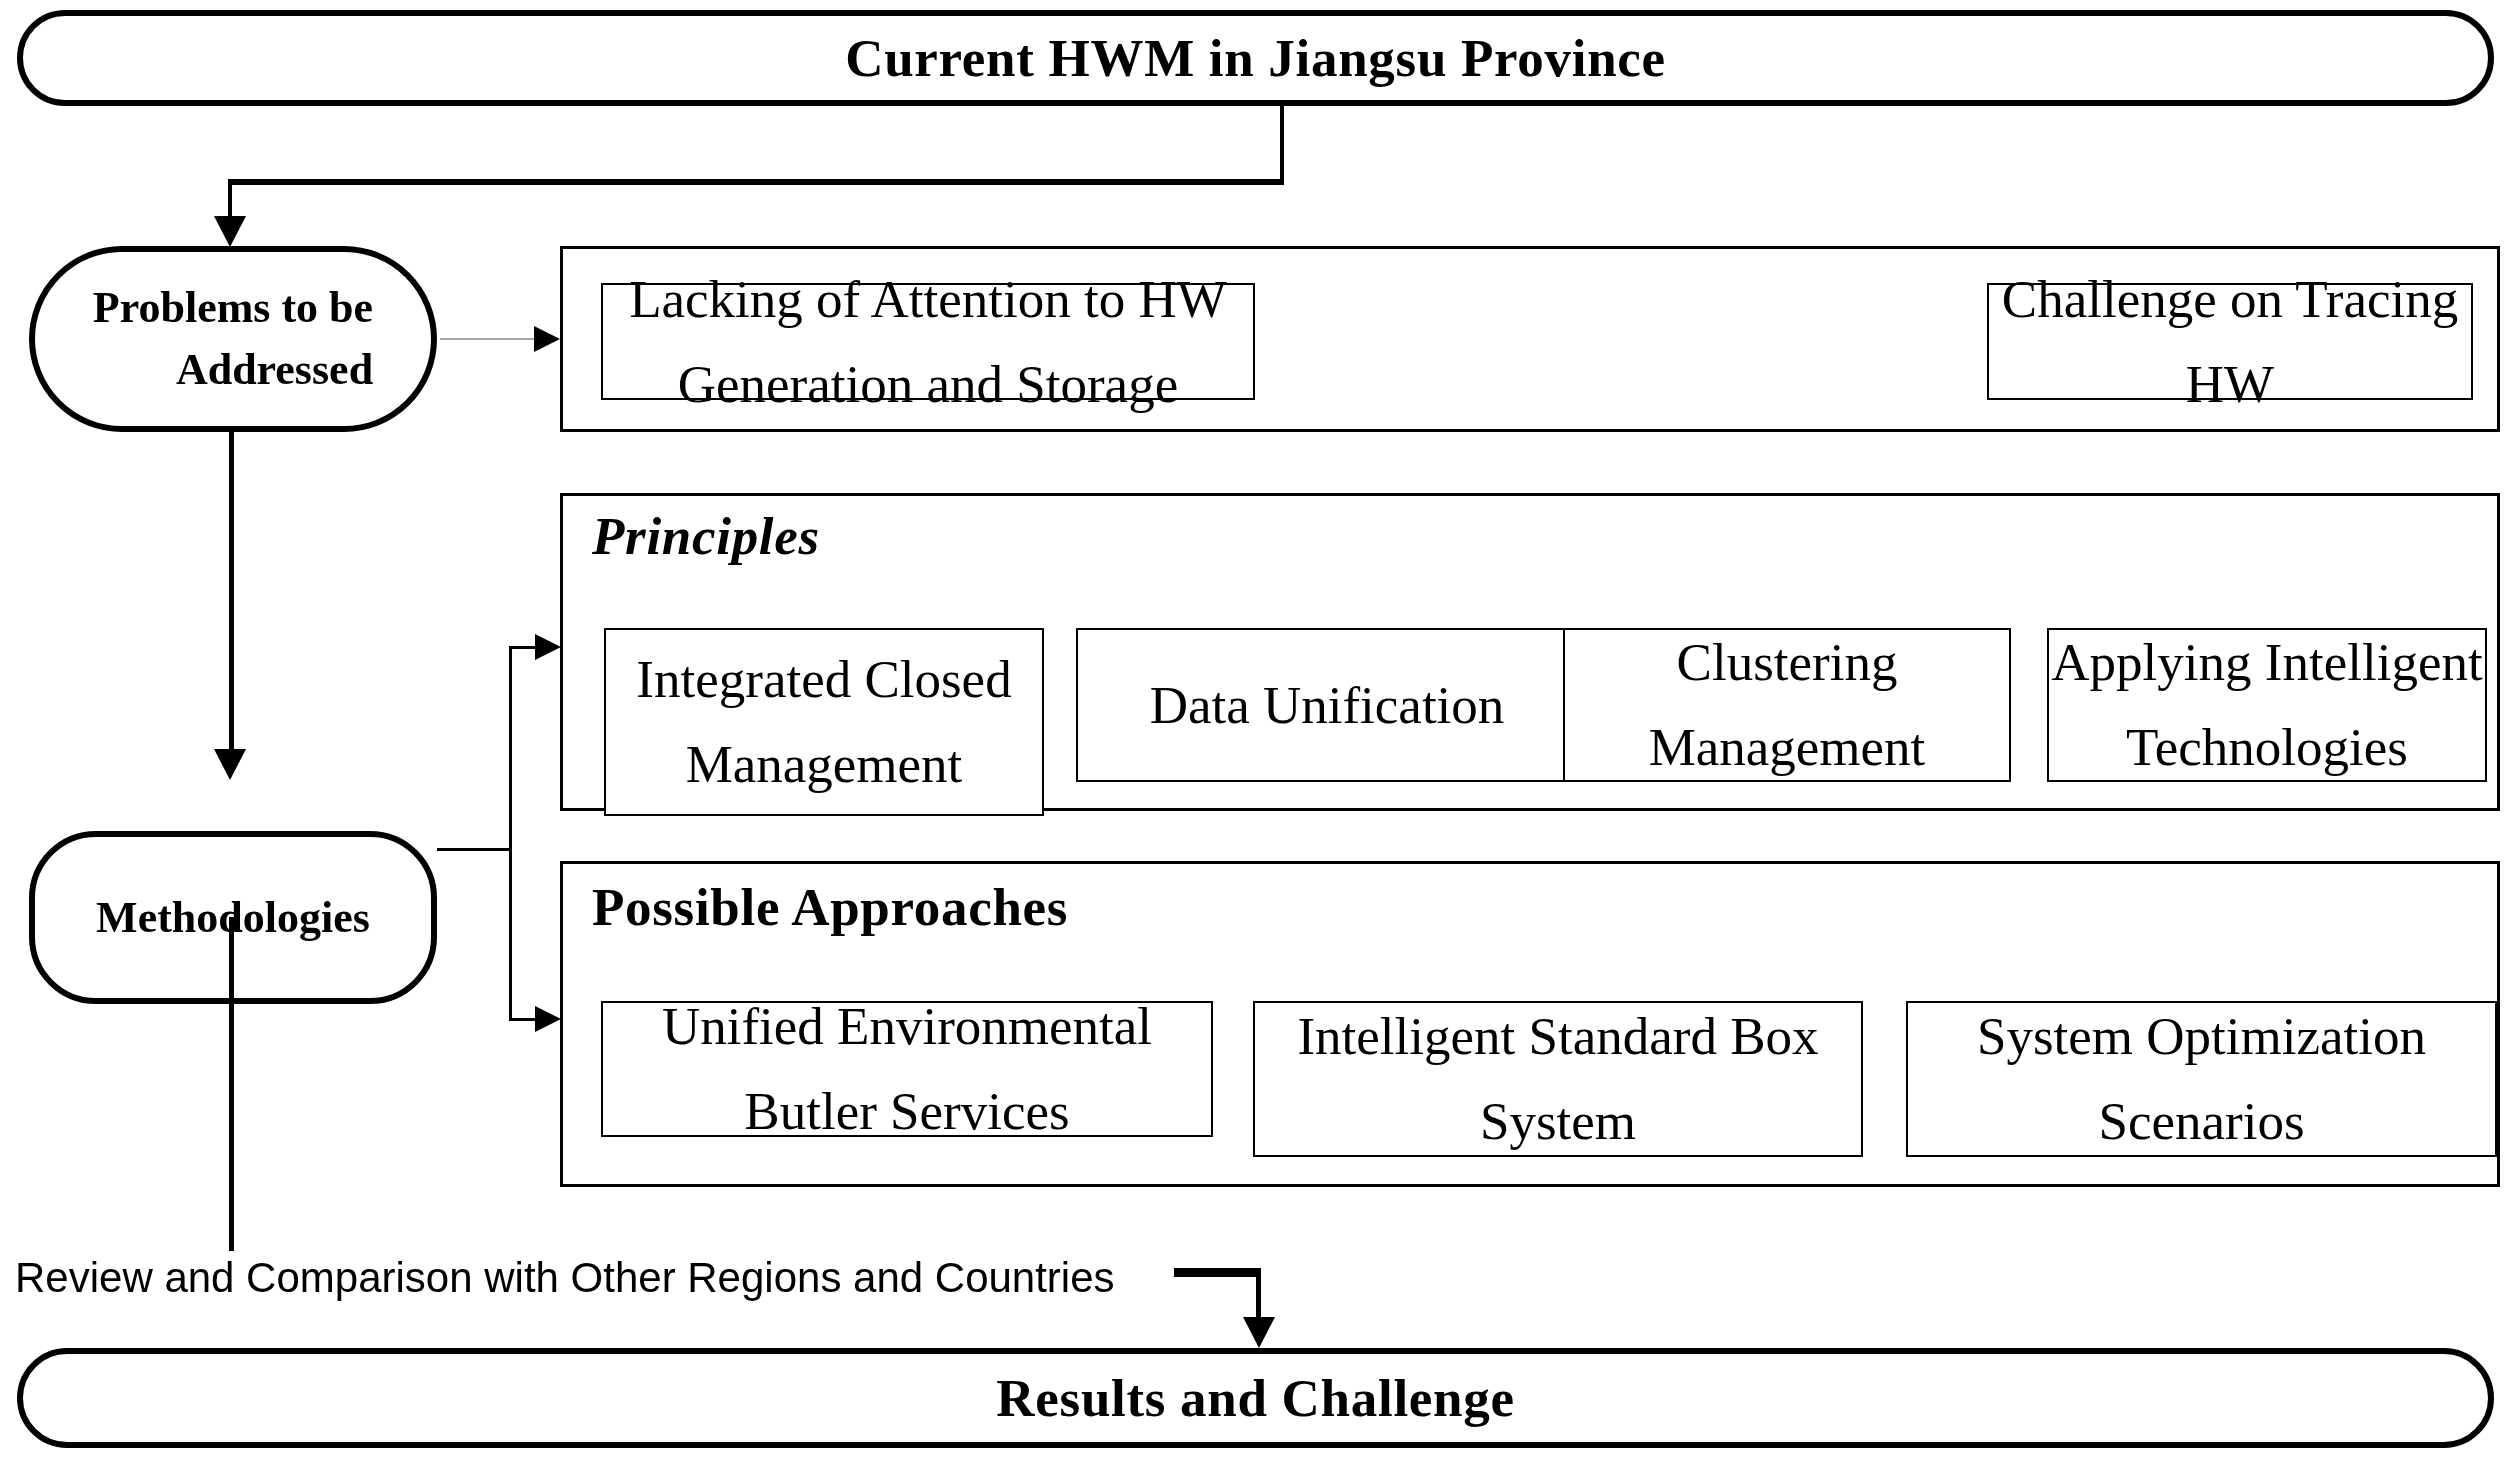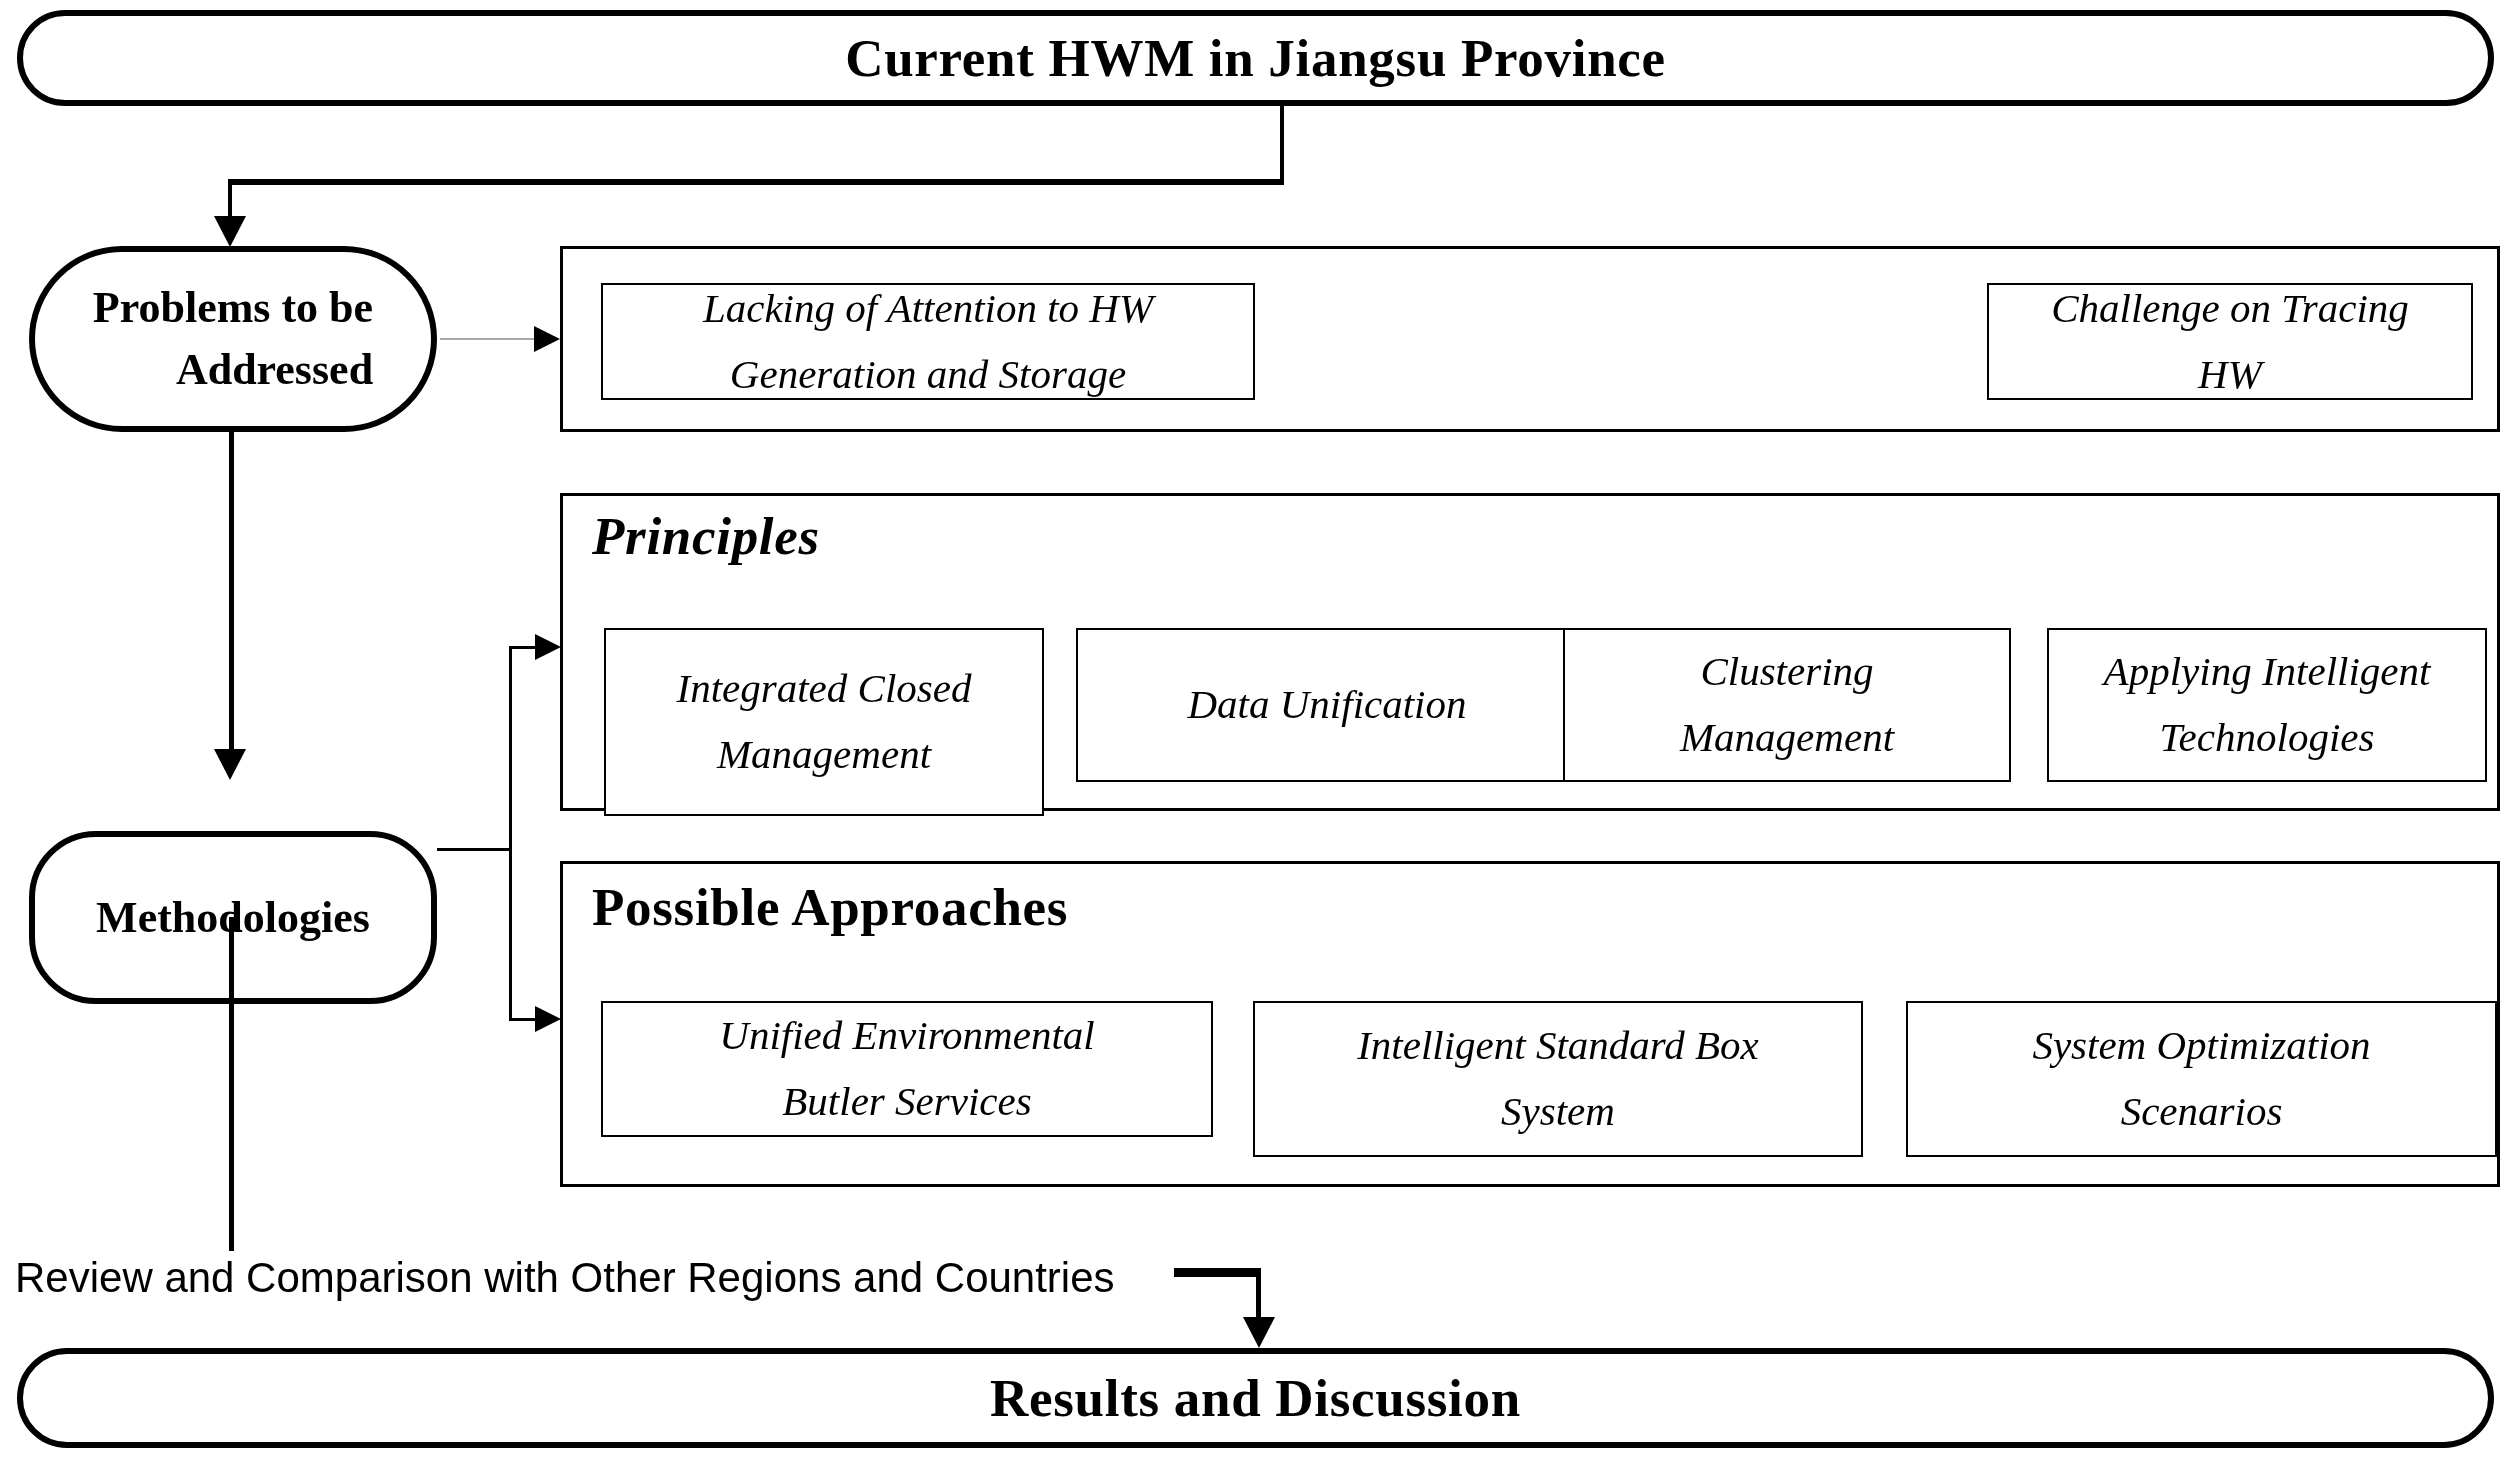--- a/index.html
+++ b/index.html
@@ -33,23 +33,22 @@
     position: absolute;
     border: 2.7px solid #000;
     background: #fff;
     display: flex;
     align-items: center;
     justify-content: center;
     text-align: center;
   }
   .label-multi {
     white-space: pre-line;
-    font-size: 41px;
+    font-size: 53px;
     line-height: 1.6;
-    font-style: italic;
   }
   .stadium-label {
     white-space: pre-line;
     font-weight: bold;
     font-size: 44px;
     line-height: 1.4;
   }
   .title-label {
     font-weight: bold;
     font-size: 53px;
@@ -169,17 +168,17 @@
 
   <div class="line" style="left:229px; top:917px; width:4.8px; height:334px;"></div>
 
   <div class="review-text" style="left:15px; top:1254px;">Review and Comparison with Other Regions and Countries</div>
 
   <div class="line" style="left:1174px; top:1268px; width:87px; height:9px;"></div>
   <div class="line" style="left:1256px; top:1268px; width:4.8px; height:52px;"></div>
   <div class="arrow-down" style="left:1243px; top:1317px;"></div>
 
   <div class="stadium" style="left:17px; top:1348px; width:2477px; height:100px; border-radius:53px;">
-    <span class="title-label">Results and Discussion</span>
+    <span class="title-label">Results and Challenge</span>
   </div>
 
 </div>
 
 
 </body></html>

